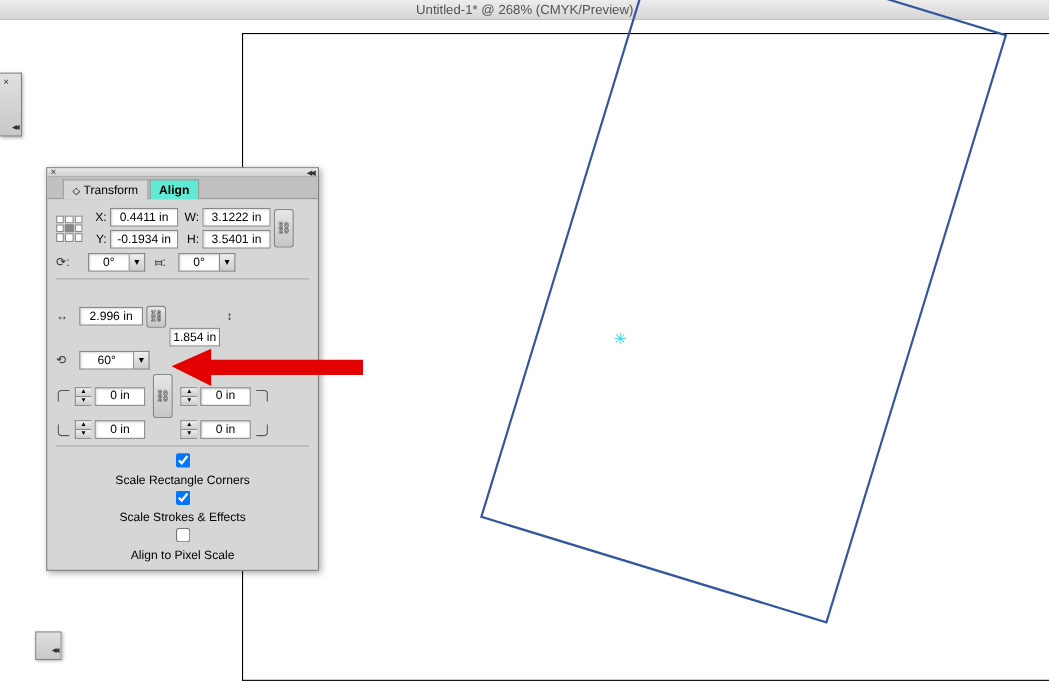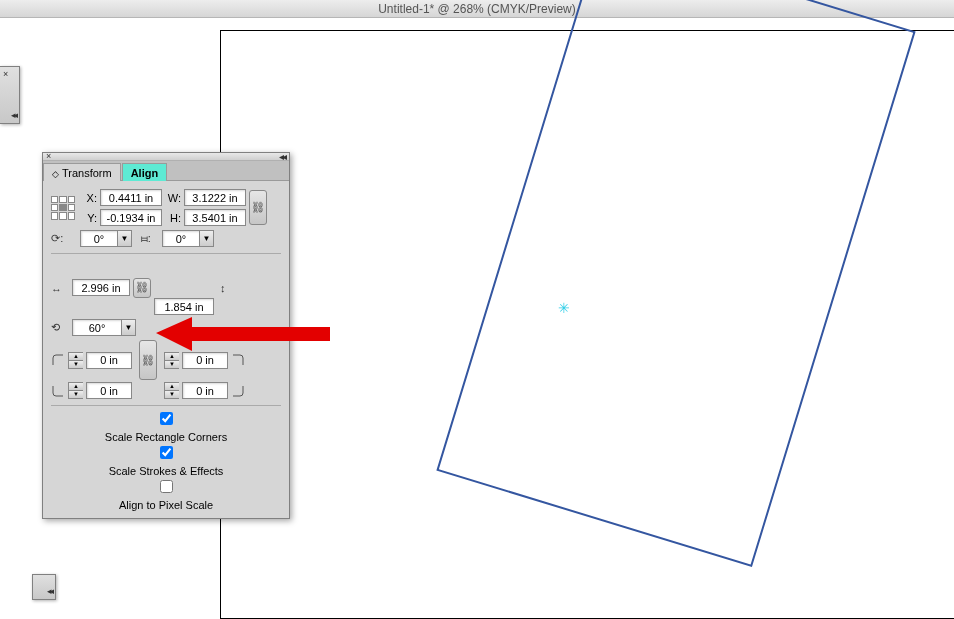--- a/index.html
+++ b/index.html
@@ -17,21 +17,21 @@
   .minibar.bottom { top: 574px; left: 34; height: 26px; width: 24px; }
   .minibar .x { font-size: 9px; color: #333; position: absolute; top: 2px; left: 3px; }
   .minibar .chev { position: absolute; bottom: 3px; right: 3px; font-size: 9px; color: #333; letter-spacing: -2px; }
 
   .panel { position: absolute; top: 152px; left: 42px; width: 248px;
     background: #d6d6d6; border: 1px solid #808080; box-shadow: 2px 2px 6px rgba(0,0,0,.35);
     font-size: 11px; color: #000; }
   .panel-head { height: 8px; background: linear-gradient(#e8e8e8,#cfcfcf); border-bottom: 1px solid #b0b0b0; position: relative; }
   .panel-head .x { position: absolute; left: 3px; top: -2px; font-size: 9px; color: #333; line-height: 10px; }
   .panel-head .chev { position: absolute; right: 4px; top: -2px; font-size: 10px; color: #333; letter-spacing: -2px; }
-  .tabs { display:flex; align-items:flex-end; height: 20px; background: #c0c0c0; padding-left: 0; border-bottom: 1px solid #9a9a9a; }
+  .tabs { display:flex; align-items:flex-end; height: 20px; background: #c0c0c0; padding-left: 14px; border-bottom: 1px solid #9a9a9a; }
   .tab { padding: 3px 8px 2px; font-size: 11px; background: #d6d6d6; border: 1px solid #9a9a9a;
     border-bottom: 0; margin-right: 1px; position: relative; top: 1px; }
   .tab.active { background: #d6d6d6; }
   .tab.inactive { background: #5eead4; font-weight: bold; }
   .tab .arrows { margin-right: 3px; font-size: 9px; }
   .panel-body { padding: 8px 8px 4px 8px; }
   .row { display: flex; align-items: center; margin-bottom: 4px; gap: 3px; }
   .lbl { width: 16px; text-align: right; font-size: 11px; }
   input.fld { height: 17px; width: 62px; font-size: 11px; padding: 1px 2px; border: 1px solid #888; background: #fff; box-shadow: inset 1px 1px 2px rgba(0,0,0,.15); text-align: center; }
   .refgrid { width: 24px; height: 24px; display: grid; grid-template-columns: repeat(3,1fr); grid-template-rows: repeat(3,1fr); gap: 1px; margin-right: 3px; }
@@ -126,21 +126,21 @@
       </div>
     </div>
 
     <div class="hr"></div>
 
 
     <div class="row">
       <span class="icolabel" style="width:18px;">↔</span>
       <input class="fld" style="width: 58px;" value="2.996 in">
       <div class="linkbtn h">⛓</div>
-      <input class="fld" style="width: 60px; margin-top: 38px;" value="1.854 in">
+      <input class="fld" style="width: 46px; margin-top: 38px;" value="1.854 in">
       <span class="icolabel" style="width:18px;margin-left:3px;">↕</span>
     </div>
 
     <div class="row">
       <span class="icolabel" style="width:18px;">⟲</span>
       <div class="ddwrap">
         <input class="fld" style="width: 50px;" value="60°">
         <div class="dropdown-arrow">▼</div>
       </div>
     </div>

